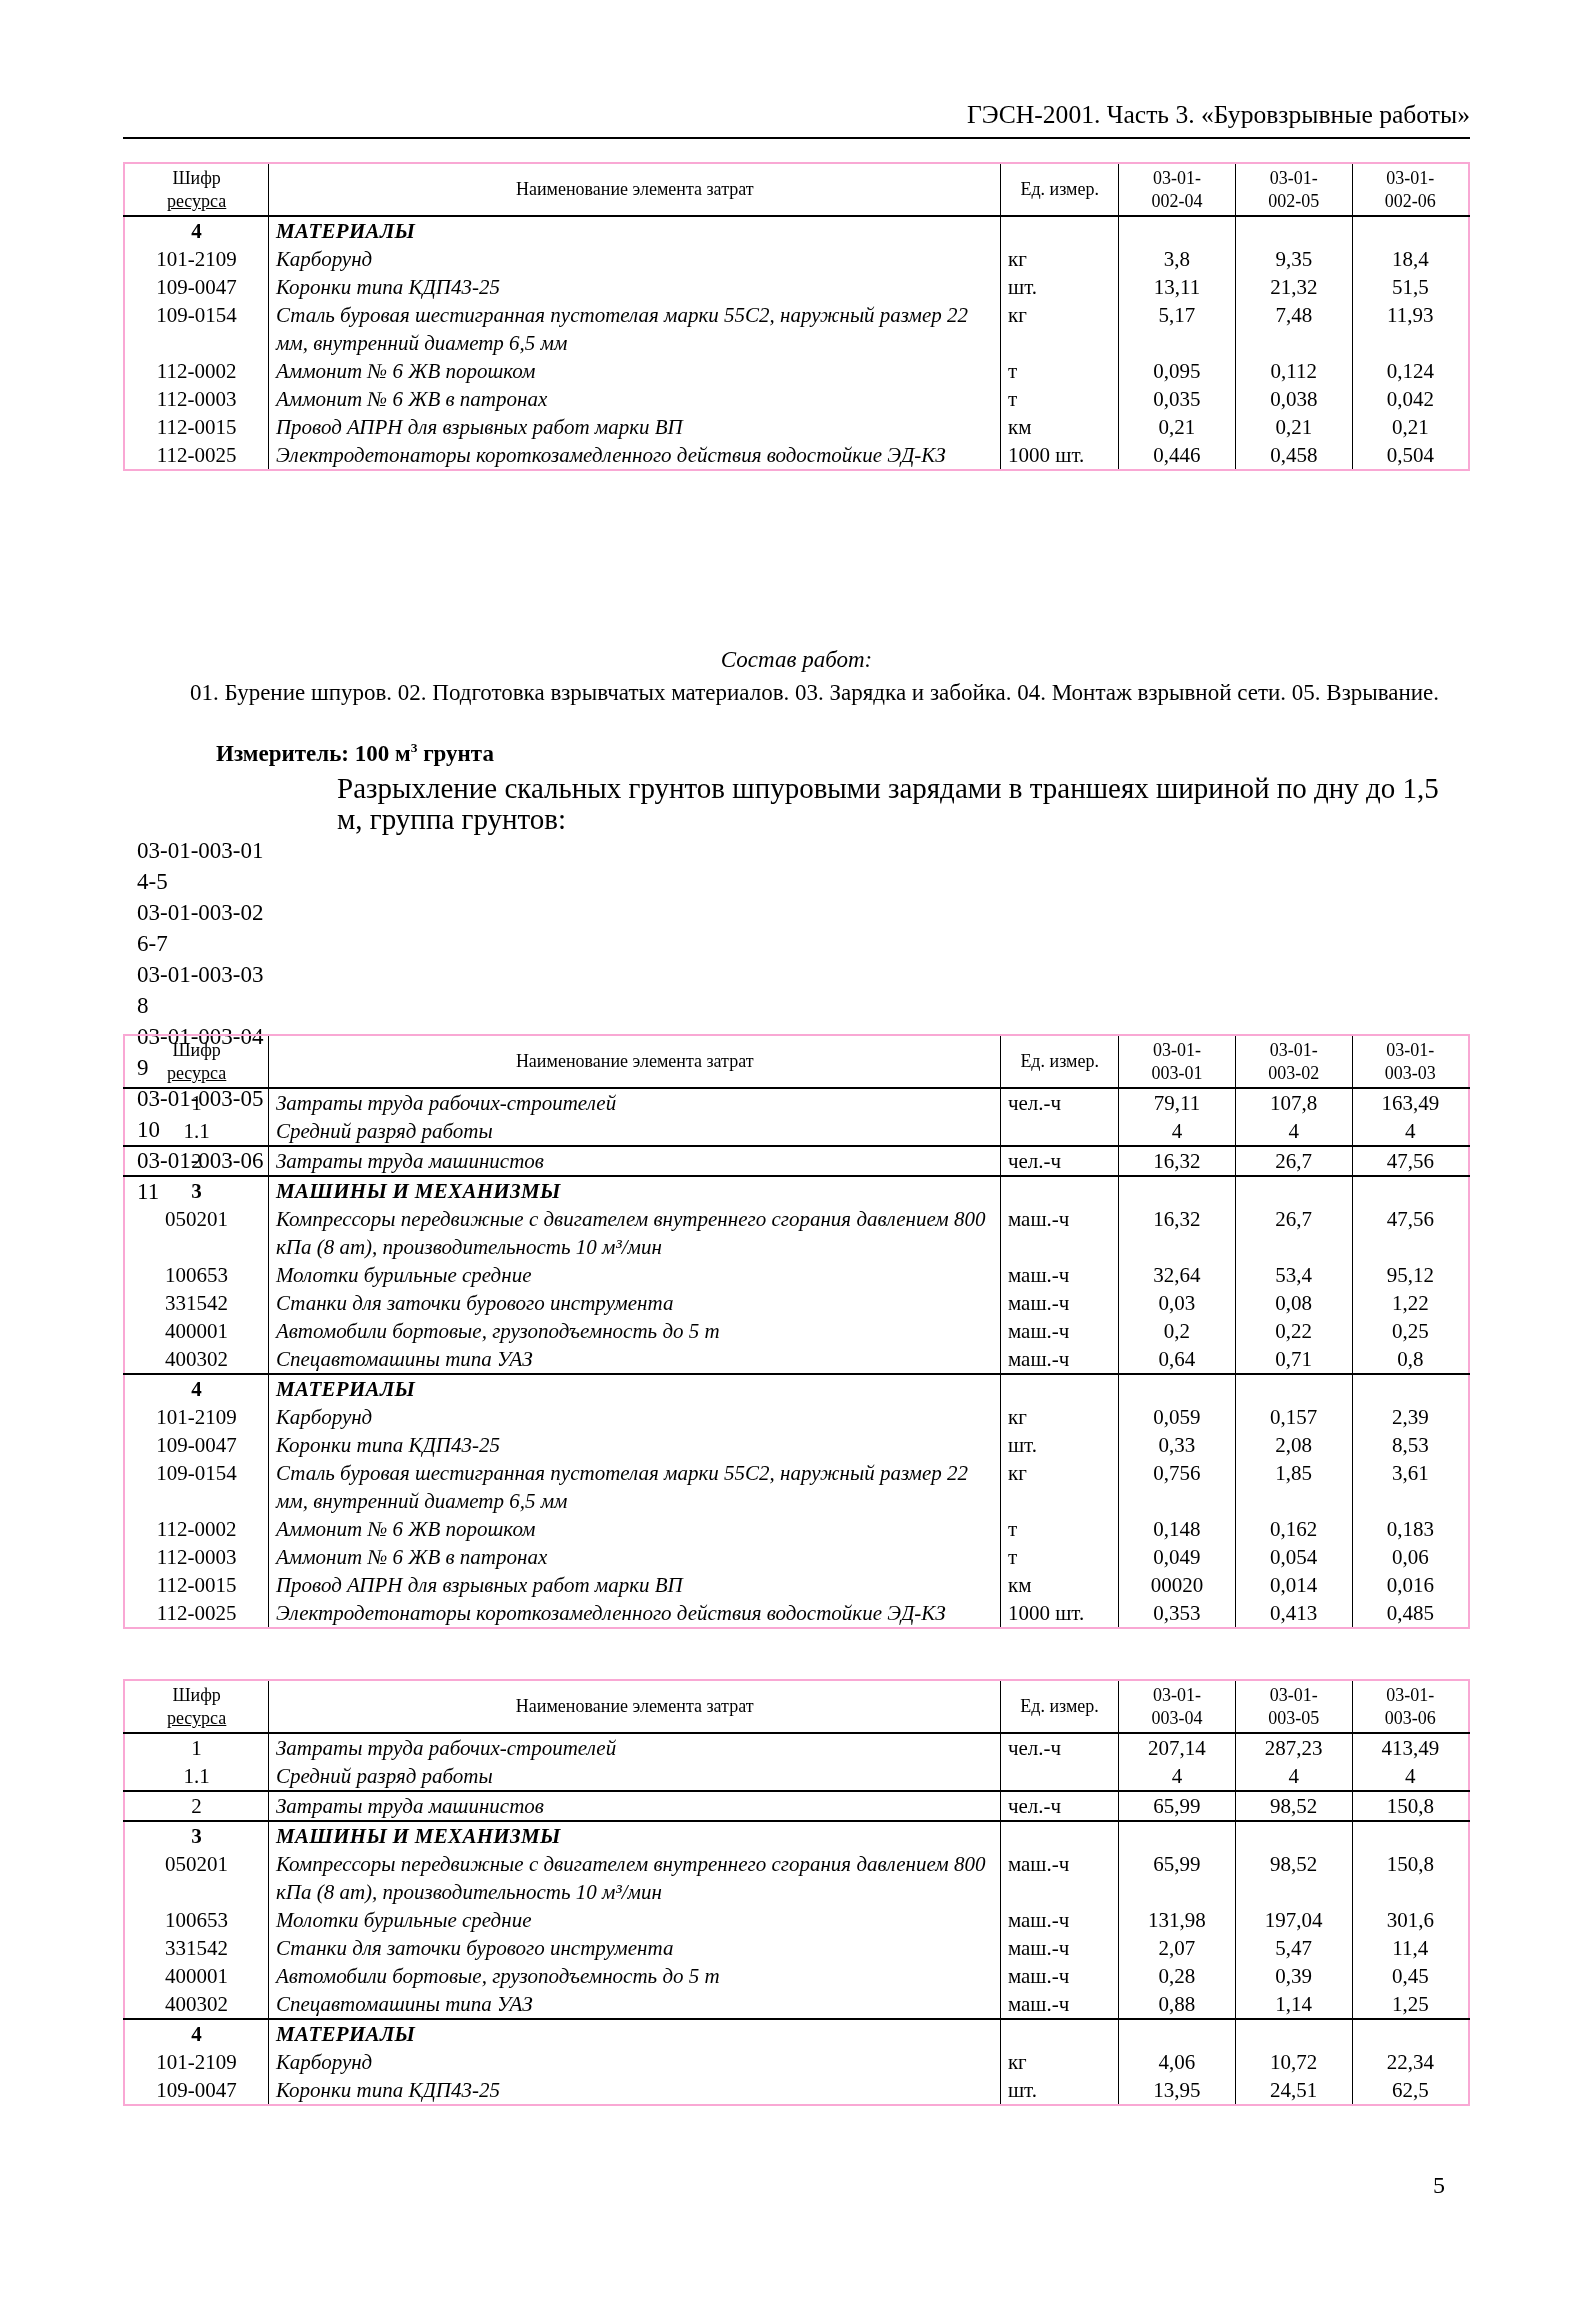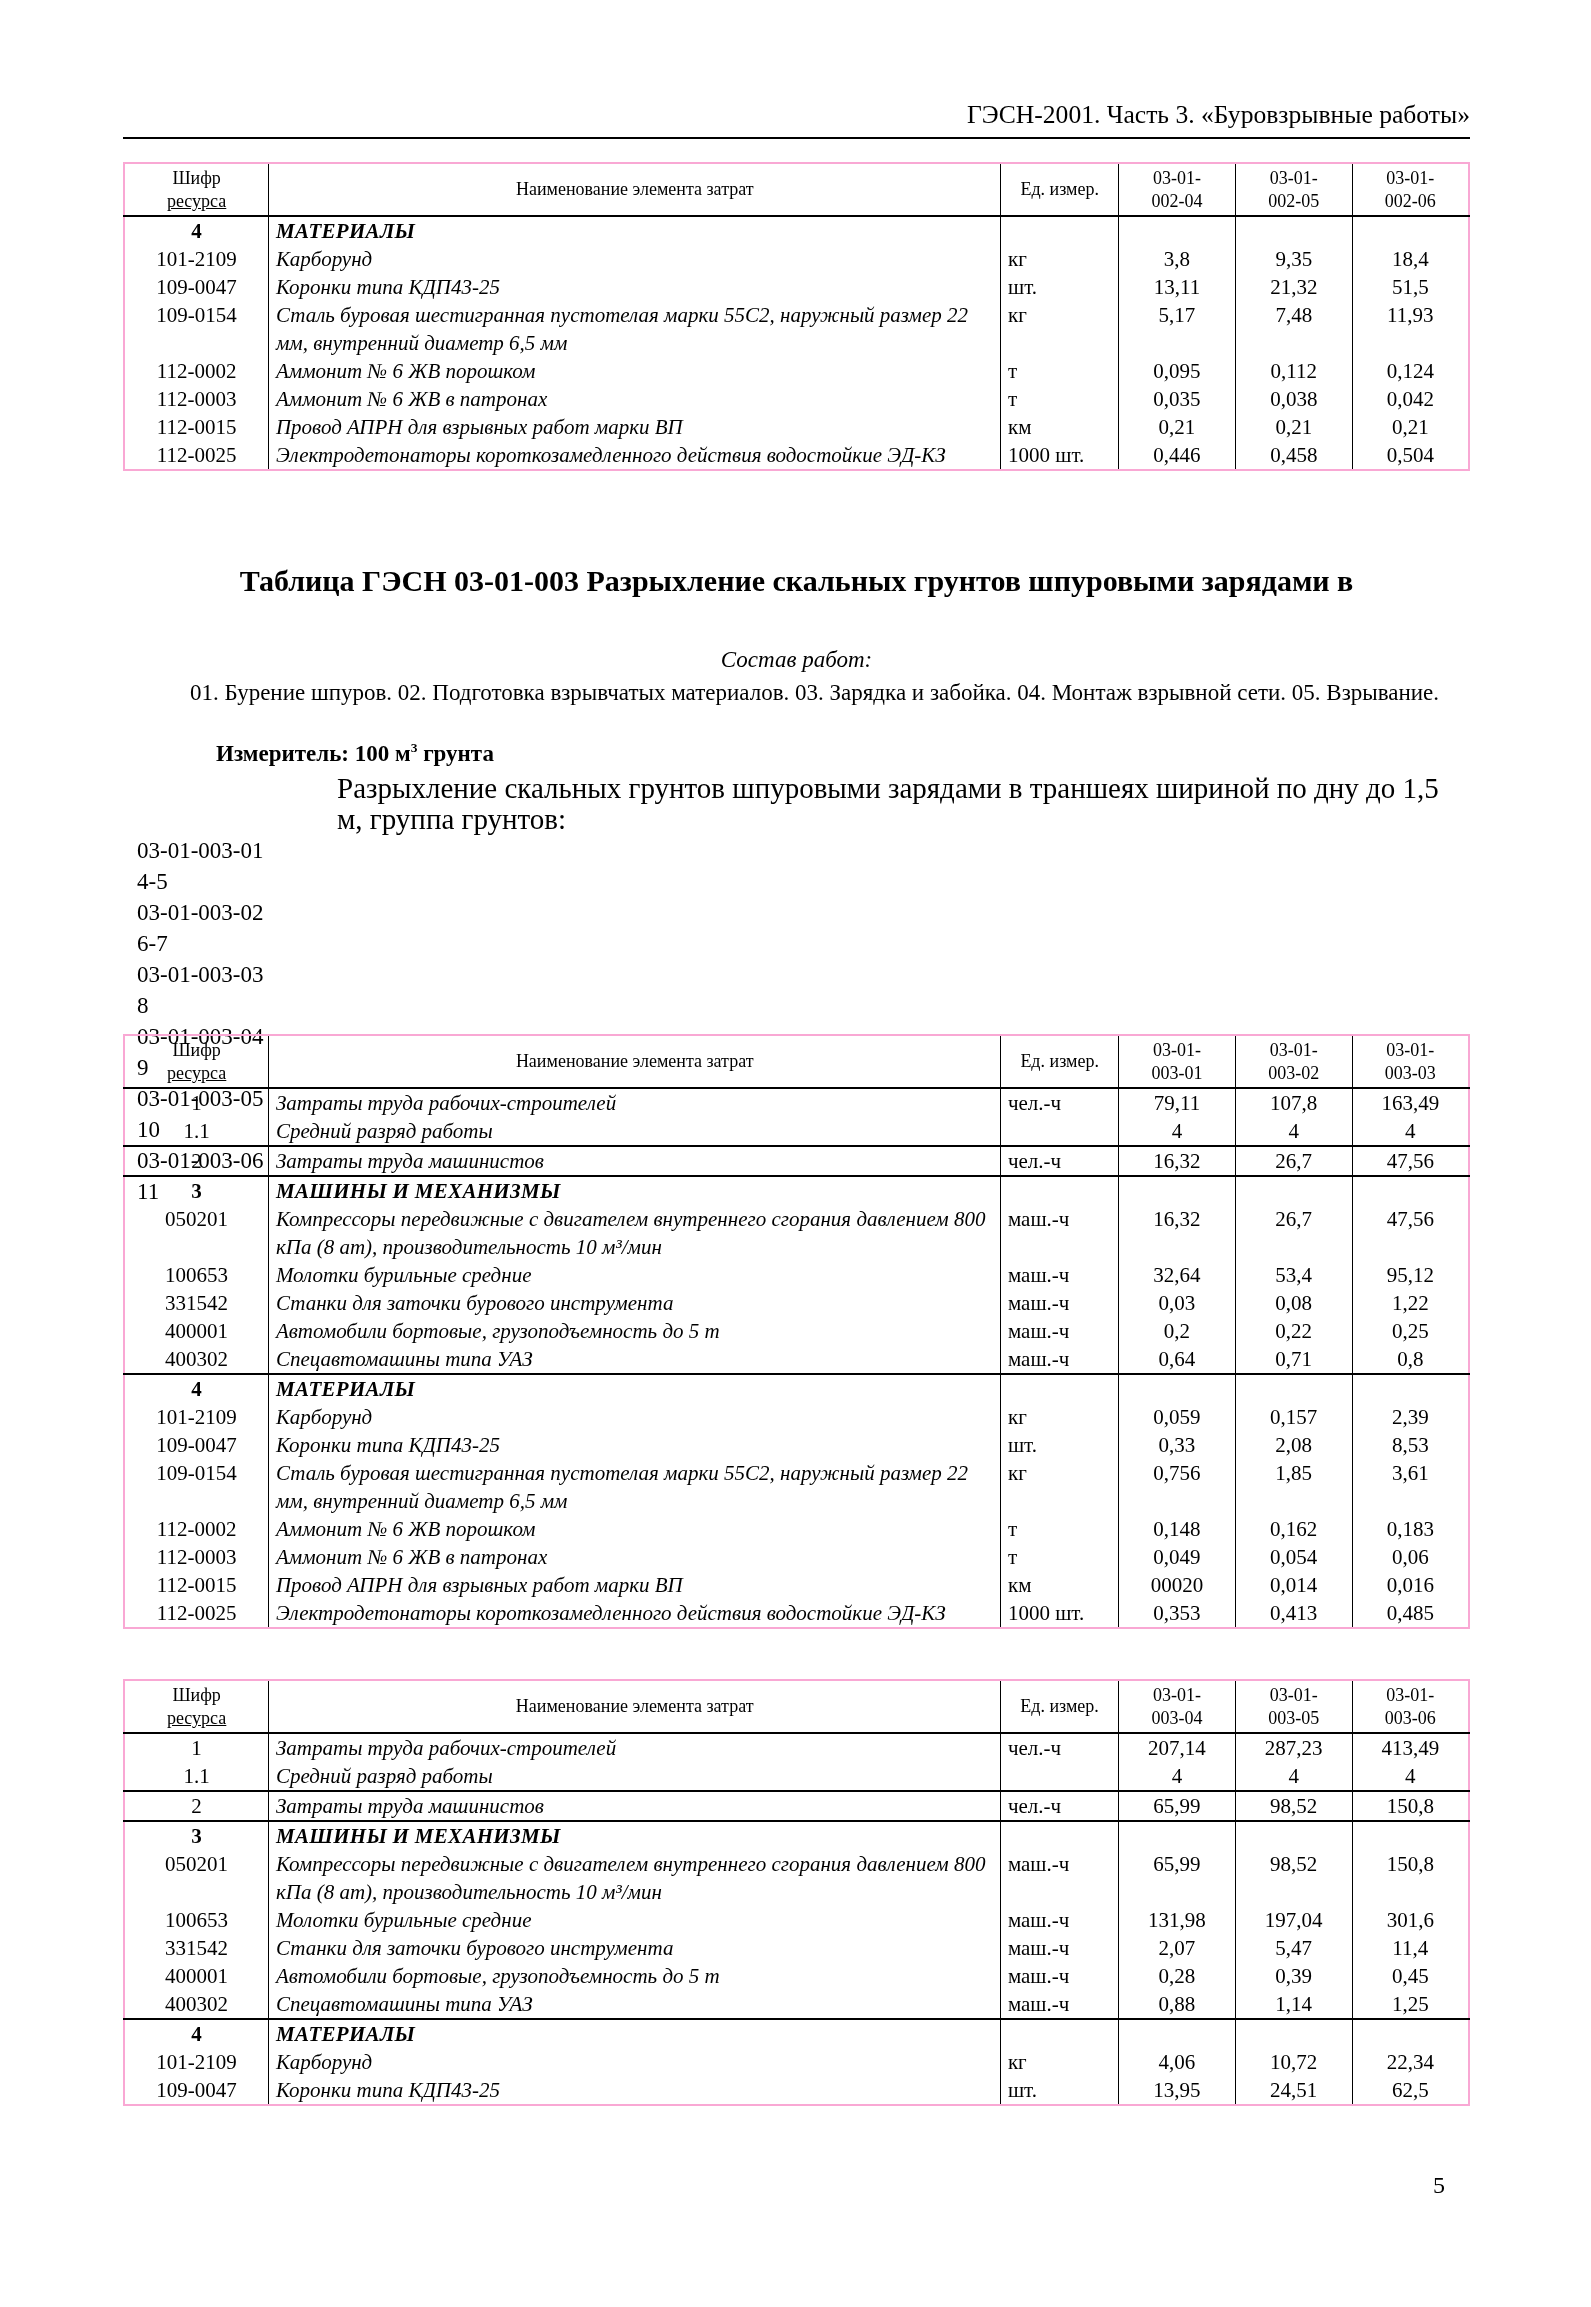--- a/index.html
+++ b/index.html
@@ -202,21 +202,20 @@
         <td class="name">Электродетонаторы короткозамедленного действия водостойкие ЭД-КЗ</td>
         <td class="unit">1000 шт.</td>
         <td class="val">0,446</td>
         <td class="val">0,458</td>
         <td class="val">0,504</td>
       </tr>
     </tbody>
   </table>
 
 <div class="title">
-  <div>Таблица ГЭСН 03-01-003 Разрыхление скальных грунтов шпуровыми зарядами в</div>
 </div>
 <div class="subtitle">Состав работ:</div>
 <div class="works">01. Бурение шпуров. 02. Подготовка взрывчатых материалов. 03. Зарядка и забойка. 04. Монтаж взрывной сети. 05. Взрывание.</div>
 <div class="meter"><span>Измеритель: 100 м</span><sup>3</sup><span> грунта</span></div>
 <div class="desc">Разрыхление скальных грунтов шпуровыми зарядами в траншеях шириной по дну до 1,5 м, группа грунтов:</div>
 <div class="codes" id="codes">
     <div class="row">
       <span class="c">03-01-003-01</span>
       <span>4-5</span>
     </div>

